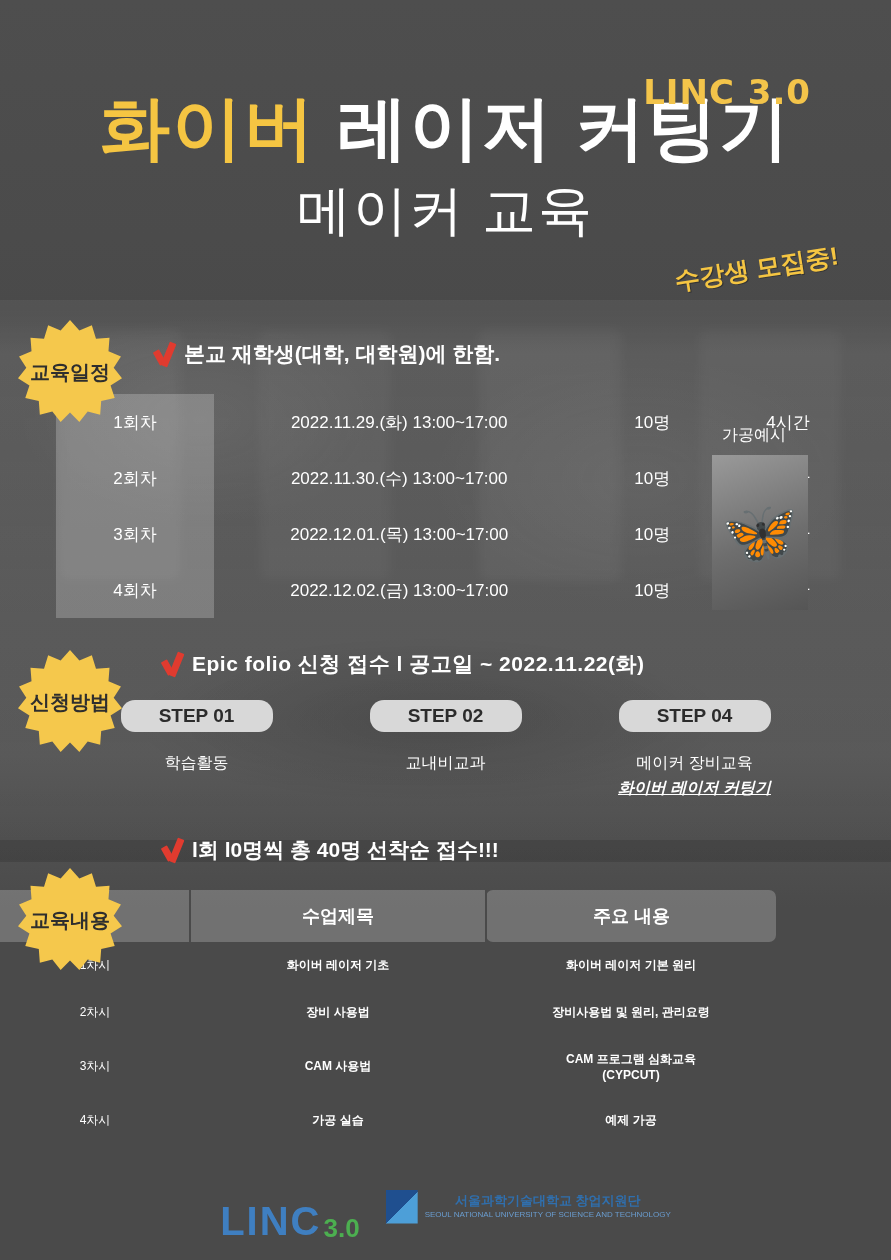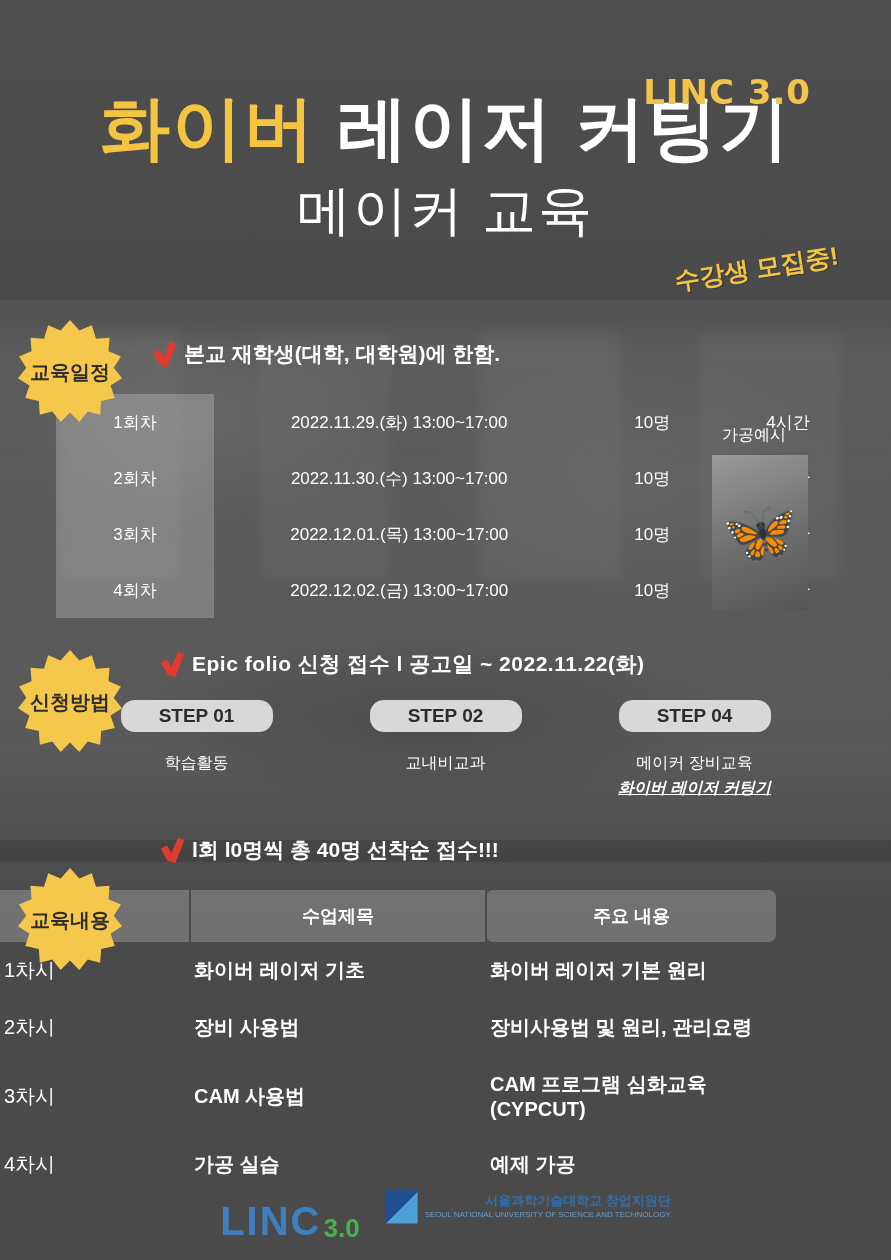--- a/index.html
+++ b/index.html
@@ -149,40 +149,40 @@
   #content-table {
     margin: 26px auto 0; width: 776px; border-collapse: collapse;
   }
   #content-table th {
     background: rgba(255,255,255,0.22); color: #ffffff; font-size: 18px;
     font-weight: bold; padding: 14px 0;
     border-right: 2px solid #4a4a4a;
   }
   #content-table th:last-child { border-right: none; border-radius: 7px; }
   #content-table td {
-    color: #ffffff; font-size: 20px; text-align: left; padding: 15px 4px;
+    color: #ffffff; font-size: 12px; text-align: center; padding: 15px 4px;
   }
   #content-table td.c0 { width: 190px; }
   #content-table td.c1 { width: 296px; }
   #content-table td.c2 { width: 290px; }
   #content-table td.c1, #content-table td.c2 { font-weight: bold; }
 
   
   #footer { position: absolute; left: 0; bottom: 16px; width: 891px; text-align: center; z-index: 4;}
   #footer-inner { display: inline-flex; align-items: center; gap: 26px; }
   #linc-logo { display: flex; align-items: flex-end; gap: 2px; }
   #linc-logo .word { color: #3f7fc1; font-size: 40px; font-weight: bold; letter-spacing: 2px; }
   #linc-logo .ver  { color: #4caf50; font-size: 26px; font-weight: bold; margin-top: 44px; }
   #univ-logo { display: flex; align-items: center; gap: 7px; }
   #univ-mark {
     width: 32px; height: 34px;
     background: linear-gradient(135deg,#1f4f8f 50%, #4d9fd8 50%);
     clip-path: polygon(0 0, 100% 0, 100% 100%, 0 100%);
   }
-  #univ-text { color: #2f6fae; font-size: 13px; font-weight: bold; line-height: 1.25; text-align: right; }
+  #univ-text { color: #2f6fae; font-size: 13px; font-weight: bold; line-height: 1.25; text-align: center; }
   #univ-text .sub { display:block; font-size: 8px; color:#6a9dd0; font-weight: normal;}
 </style>
 </head>
 <body>
 
 <div id="poster">
 
   <div id="photo-backdrop"></div>
 
   <div id="header">

